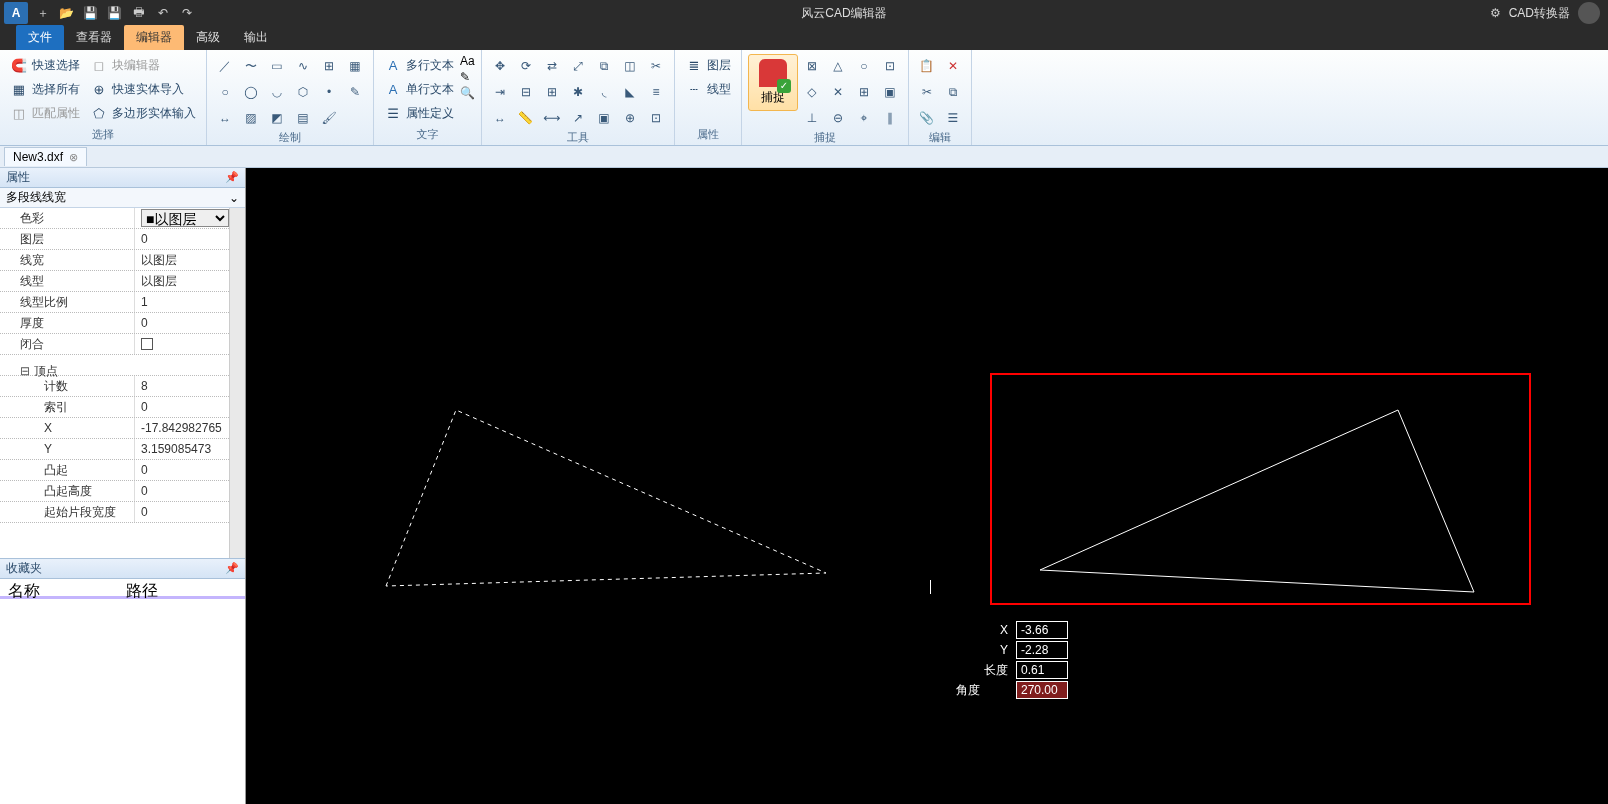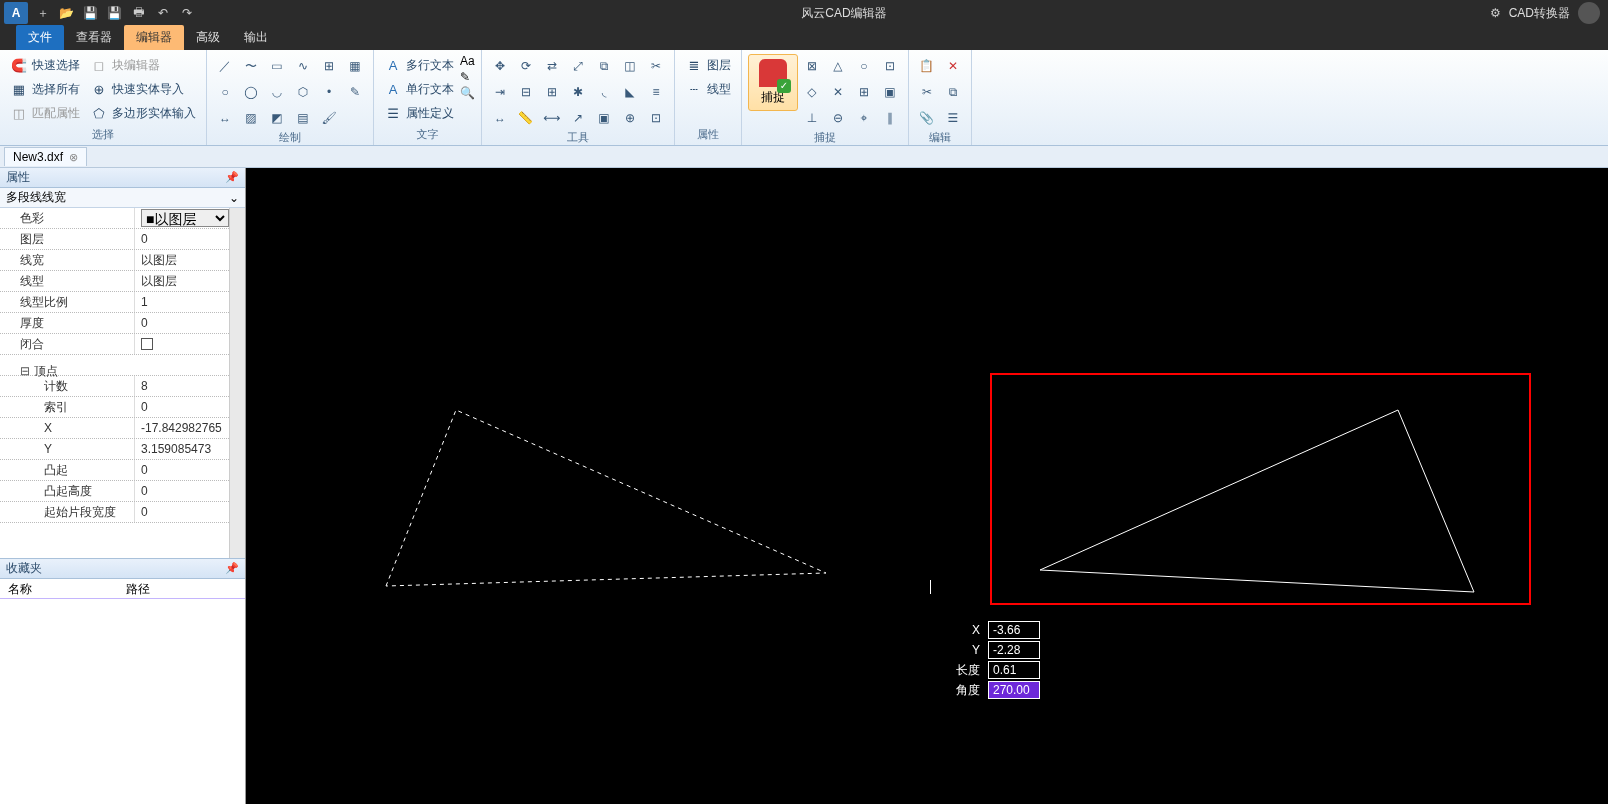--- a/index.html
+++ b/index.html
@@ -54,33 +54,33 @@
 .prop-row .v select { width: 100%; font-size: 14px; border: 1px solid #888; height: 18px; }
 .prop-row.section .k { font-weight: normal; margin-top: 12px; }
 .prop-row.section .k::before { content: "⊟"; margin-right: 4px; color: #555; }
 .checkbox-empty { width: 12px; height: 12px; border: 1px solid #555; }
 .scrollbar-v { width: 16px; background: #e9e9e9; border-left: 1px solid #ccc; }
 
 .props-container { display: flex; height: 350px; }
 .props-inner { flex: 1; overflow: hidden; }
 
 .fav-panel { flex: 1; display: flex; flex-direction: column; border-top: 1px solid #a9c1da; }
-.fav-cols { height: 20px; display: flex; font-size: 12px; border-bottom: 1px solid #c4b5fd; }
+.fav-cols { height: 20px; display: flex; font-size: 16px; border-bottom: 3px solid #c4b5fd; }
 .fav-cols .col { padding: 2px 8px; }
 .fav-cols .col:first-child { width: 118px; }
 
 
 .canvas { flex: 1; background: #000; position: relative; }
 .canvas svg { position: absolute; top: 0; left: 0; }
 .redbox { position: absolute; border: 2px solid red; }
 .coord-box { position: absolute; font-size: 12px; color: #fff; }
 .coord-box .crow { display: flex; align-items: center; height: 20px; gap: 8px; justify-content: flex-end; }
 .coord-box .clabel { text-align: right; width: 30px; }
 .coord-box .cval { width: 52px; border: 1px solid #fff; padding: 1px 4px; text-align: left; background: #000; }
-.coord-box .cval.active { background: #6d28d9; }
+.coord-box .cval.active { background: #7f1d1d; margin-left: 28px; }
 .cursor-blink { position: absolute; width: 1px; height: 14px; background: #fff; }
 </style>
 </head>
 <body>
 
 <div class="titlebar">
   <div class="logo">A</div>
   <div class="qat">
     <div class="qbtn">＋</div>
     <div class="qbtn">📂</div>

